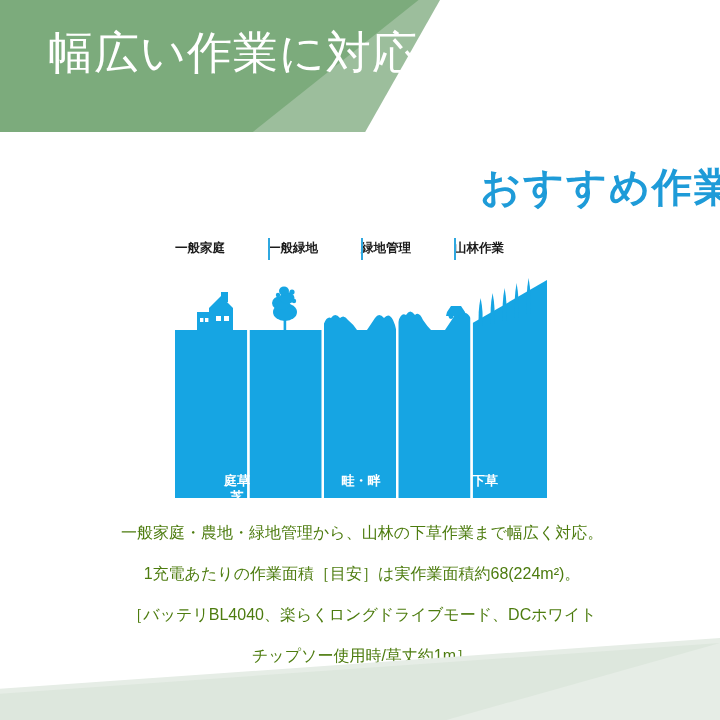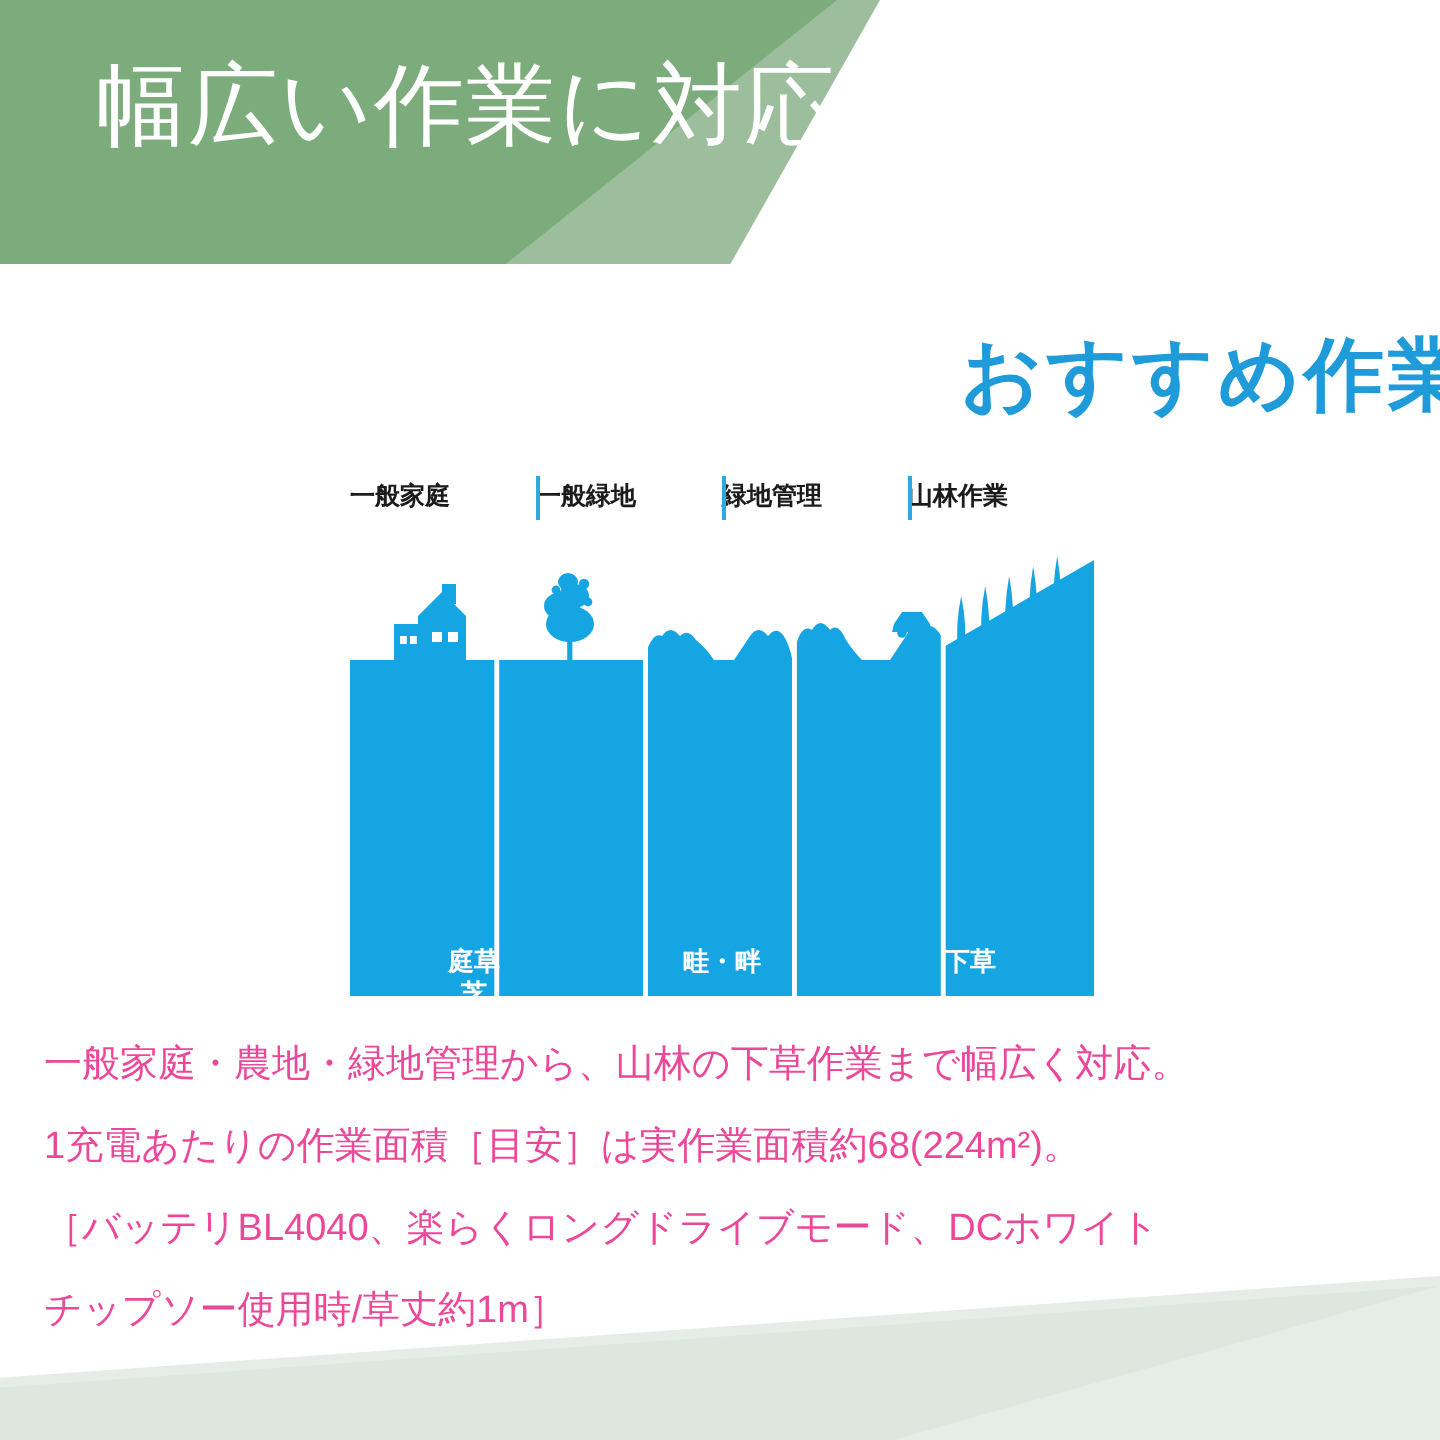--- a/index.html
+++ b/index.html
@@ -184,24 +184,25 @@
   }
 
   
   .body-copy {
     position: absolute;
     left: 22px;
     top: 512px;
     width: 680px;
   }
   .body-line {
-    font-size: 19px;
+    font-size: 16px;
     line-height: 41px;
-    color: #ec4899;
+    color: #4d7c0f;
     white-space: nowrap;
+    text-align: center;
   }
 </style>
 </head>
 <body>
 
 <div class="header">
   <div class="header-shape-light"></div>
   <div class="header-shape-dark"></div>
   <div class="header-title">幅広い作業に対応</div>
 </div>

